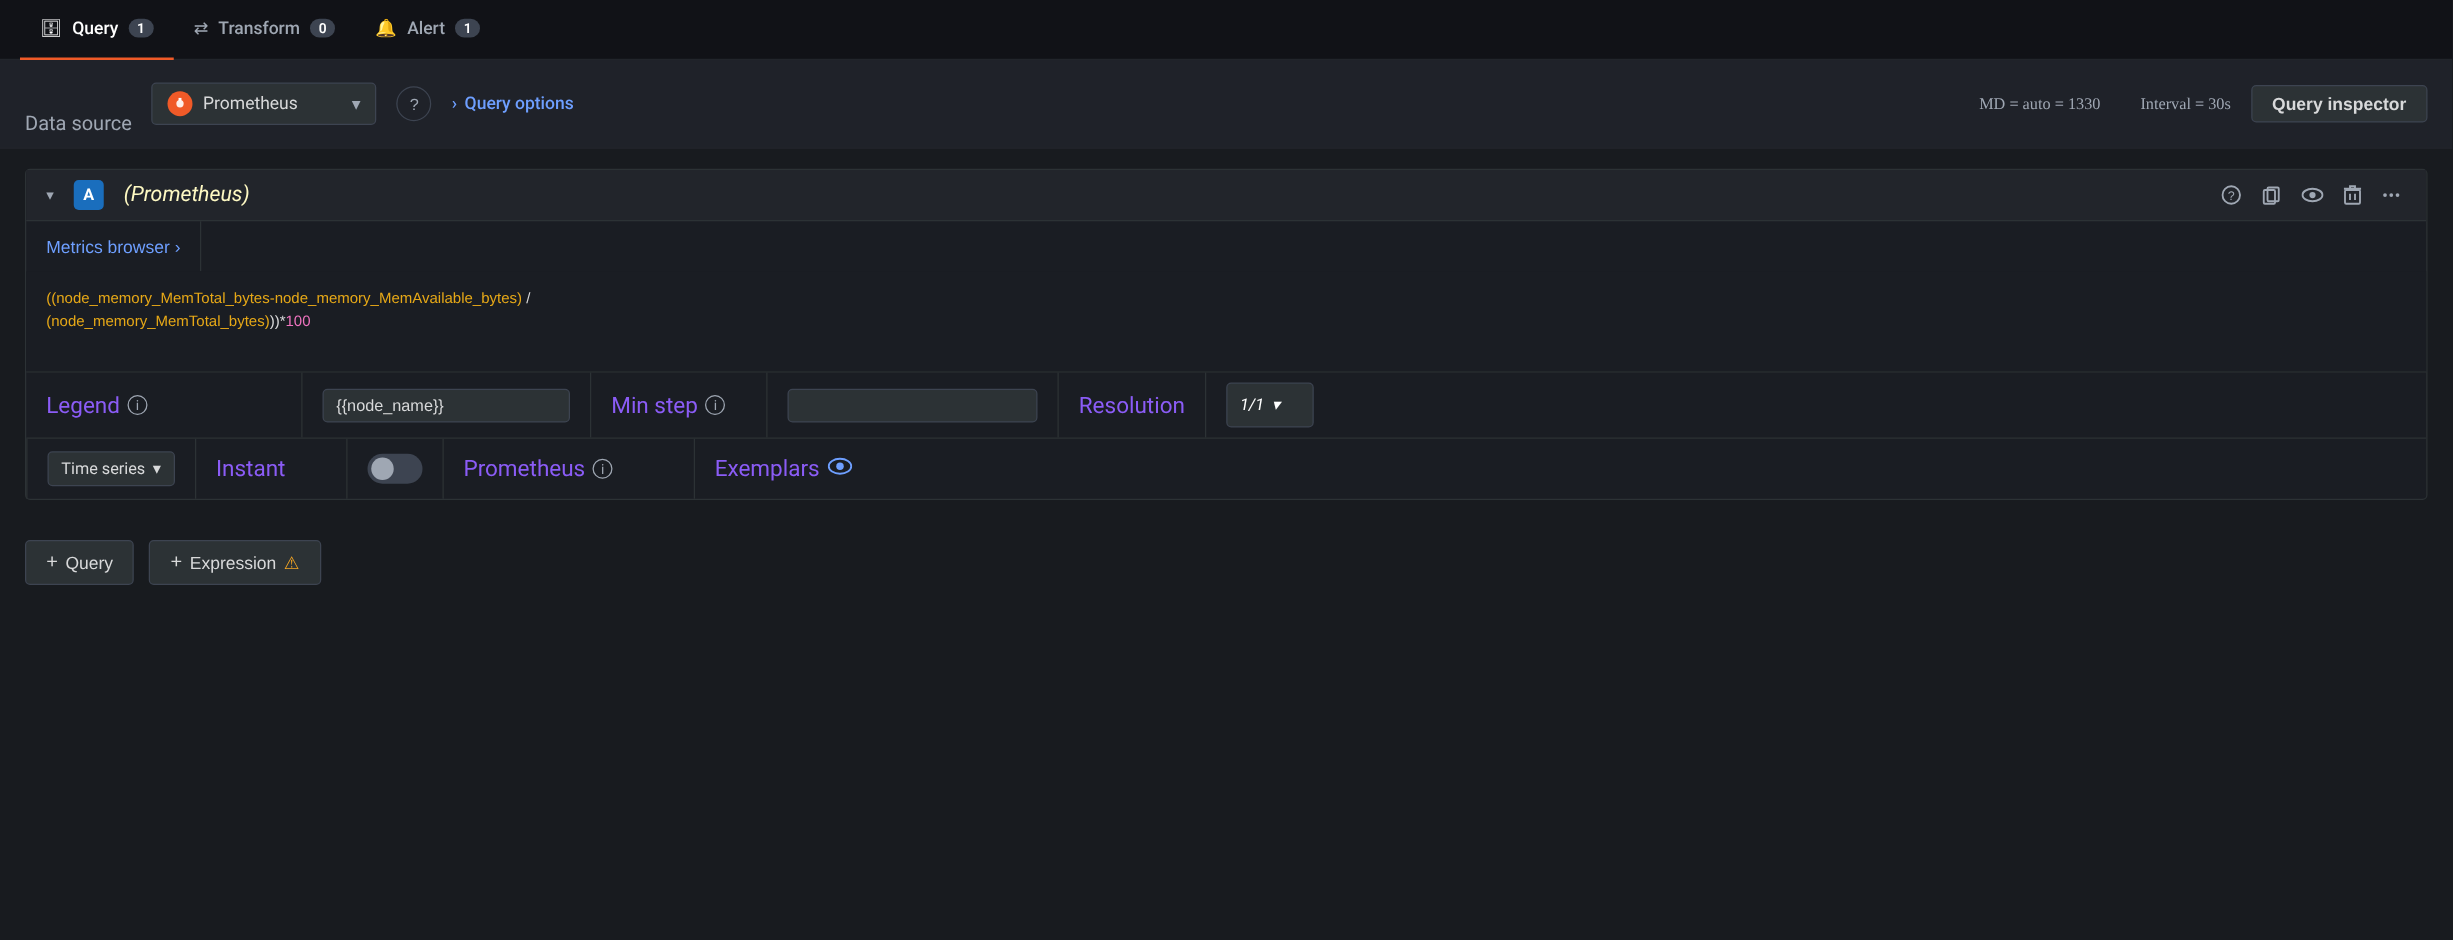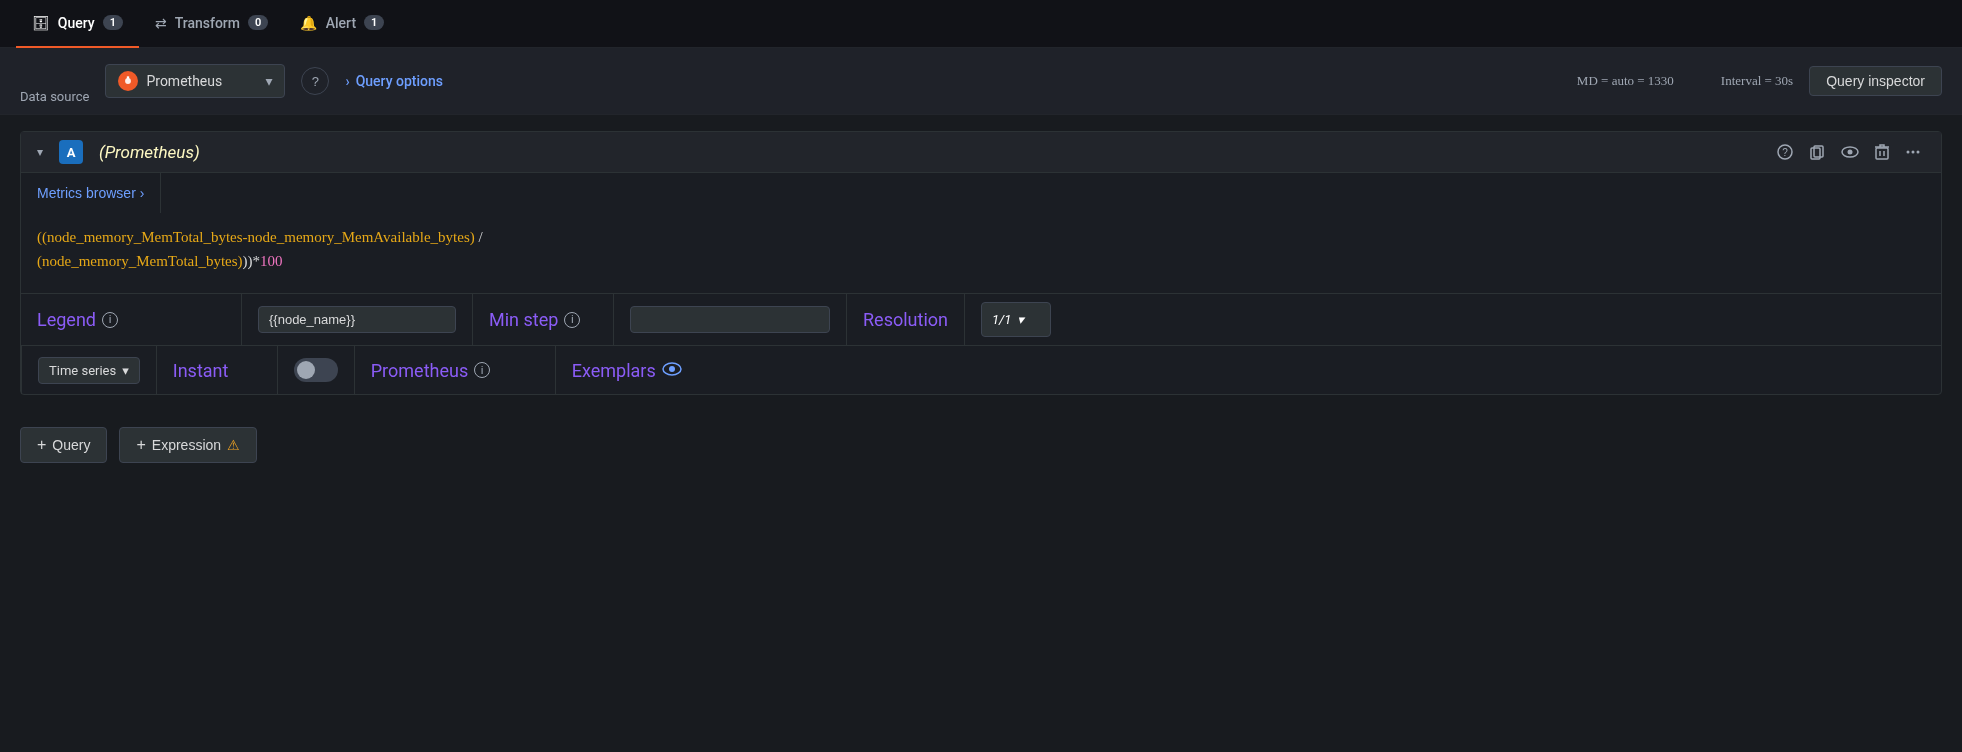--- a/index.html
+++ b/index.html
@@ -51,21 +51,21 @@
     .datasource-bar {
       display: flex;
       align-items: center;
       background: #1f2229;
       padding: 10px 20px;
       gap: 16px;
       border-bottom: 1px solid #22252b;
     }
     .ds-label {
       color: #9fa7b3;
-      font-size: 13px;
+      font-size: 16px;
       white-space: nowrap;
       margin-top: 31px;
     }
     .ds-selector {
       display: flex;
       align-items: center;
       gap: 8px;
       background: #2c3235;
       border: 1px solid #3d4451;
       border-radius: 4px;
@@ -123,21 +123,21 @@
       font-family: Liberation Serif, serif;
     }
     .query-inspector-btn {
       background: #2c3235;
       border: 1px solid #3d4451;
       border-radius: 4px;
       padding: 6px 16px;
       color: #d8d9da;
       cursor: pointer;
       font-size: 14px;
-      font-weight: 400;
+      font-weight: 700;
       white-space: nowrap;
     }
 
     
     .query-panel {
       background: #1a1d23;
       margin: 16px 20px;
       border: 1px solid #2c3235;
       border-radius: 4px;
     }
@@ -209,22 +209,22 @@
       white-space: nowrap;
       display: flex;
       align-items: center;
       gap: 4px;
       align-self: flex-start;
     }
     .query-code-area {
       flex: 1;
       background: #1a1d23;
       padding: 12px 16px;
-      font-family: Liberation Serif, serif;
-      font-size: 15px;
+      font-family: Liberation Sans, sans-serif;
+      font-size: 12px;
       line-height: 1.6;
       min-height: 80px;
     }
     .code-orange { color: #e6a817; }
     .code-pink { color: #f074c0; }
 
     
     .options-row {
       display: flex;
       align-items: center;
@@ -397,21 +397,21 @@
   </button>
 
   <div class="query-options-btn">
     <span>›</span>
     <span>Query options</span>
   </div>
 
   <div class="ds-spacer"></div>
 
   <span class="md-info">MD = auto = 1330</span>
-  <span class="md-info" style="margin-left:31px">
+  <span class="md-info" style="margin-left:16px">
     <span>Interval = 30s</span>
   </span>
 
   <button class="query-inspector-btn">
     <span>Query inspector</span>
   </button>
 </div>
 
 <div class="query-panel">
 

